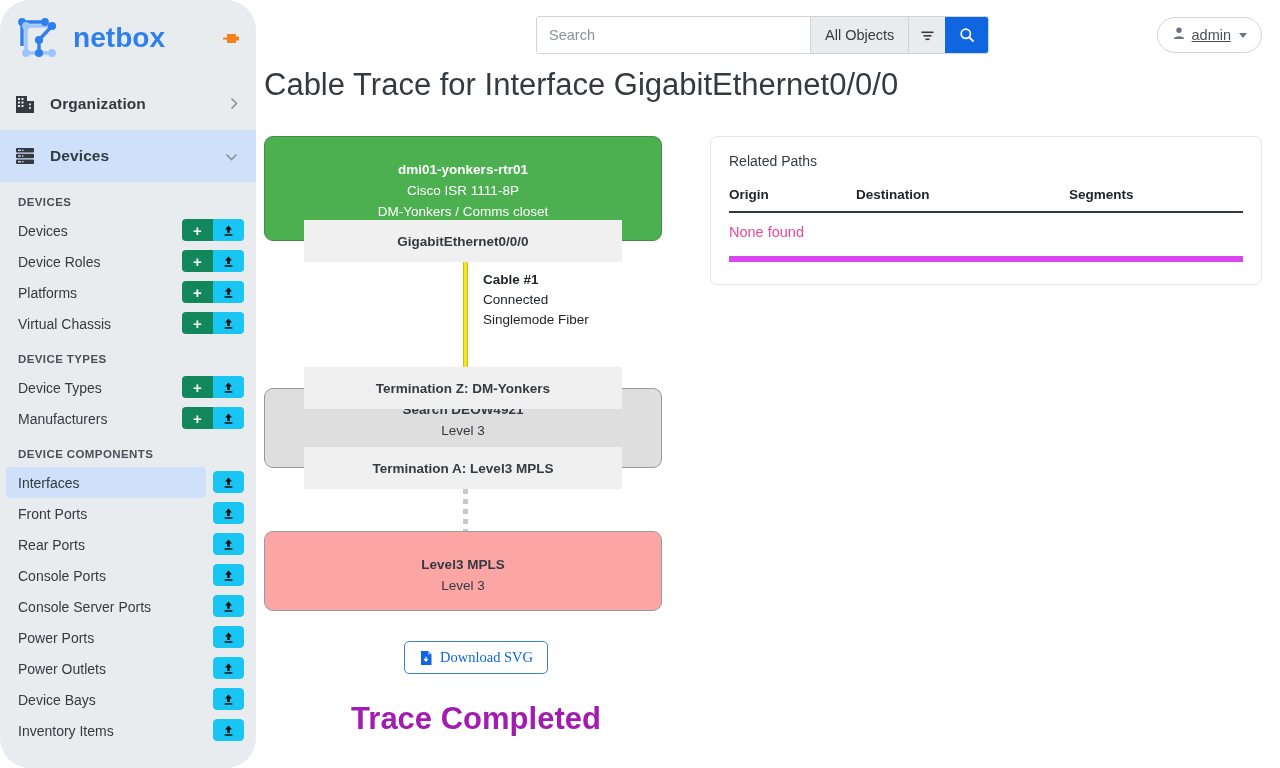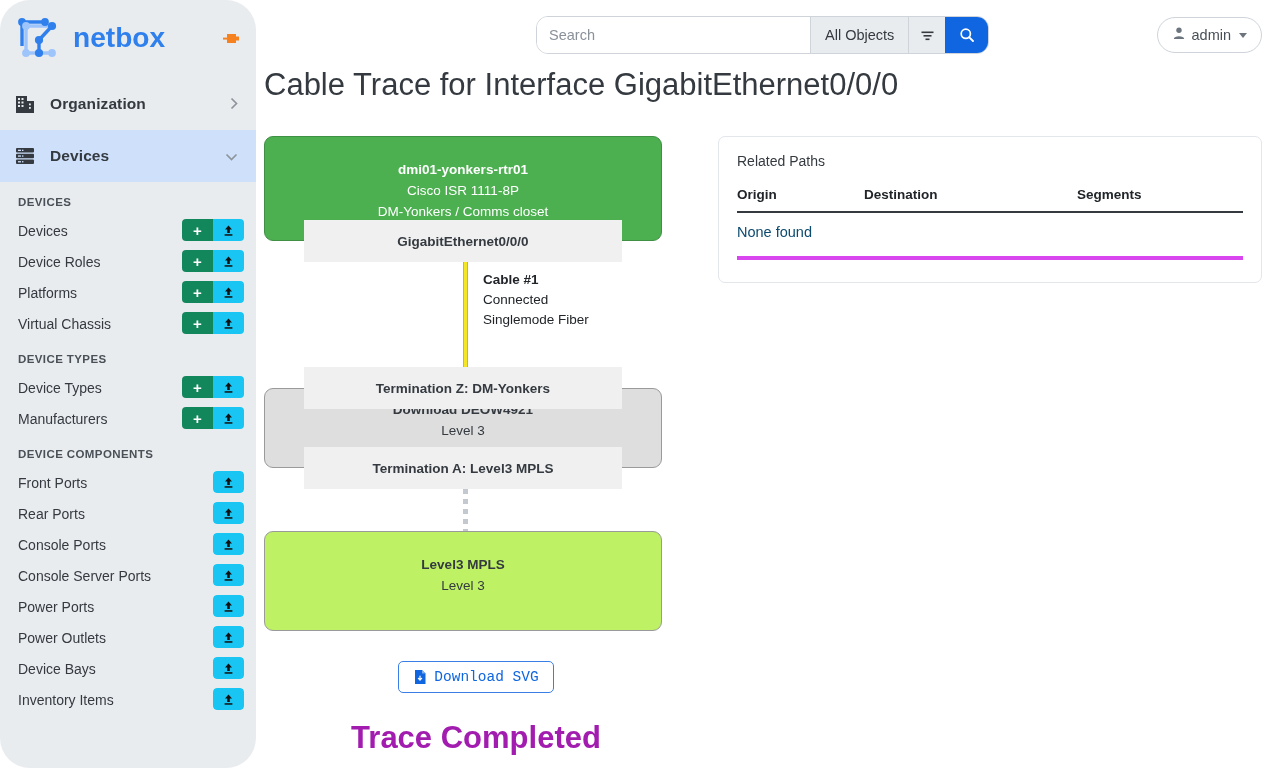--- a/index.html
+++ b/index.html
@@ -91,21 +91,21 @@
     position: relative; overflow: hidden;
   }
 
   
   .topbar {
     height: 70px; display: flex; align-items: center;
     padding: 0 18px;
   }
   .search-wrap {
     display: flex; align-items: stretch; height: 38px;
-    border: 1px solid #ced4da; border-radius: 12px; overflow: hidden;
+    border: 1px solid #ced4da; border-radius: 3px; overflow: hidden;
     margin-left: 262px;
   }
   .search-input {
     width: 273px; border: 0; outline: 0;
     padding: 0 12px; font-size: 14.5px; color: #343a40;
     font-family: "Liberation Sans", sans-serif;
     background: #fff;
   }
   .search-input::placeholder { color: #8a9199; }
   .search-scope {
@@ -127,37 +127,37 @@
     cursor: pointer;
   }
   .topbar-right { flex: 1; display: flex; justify-content: flex-end; }
   .user-btn {
     height: 36px; min-width: 102px;
     border: 1px solid #ced4da; border-radius: 18px;
     background: #fff;
     display: flex; align-items: center; justify-content: center; gap: 6px;
     padding: 0 14px; cursor: pointer;
   }
-  .user-btn .u-label { font-size: 14.5px; color: #495057; }
+  .user-btn .u-label { font-size: 14.5px; color: #495057; text-decoration: underline; }
   .user-btn .caret {
     width:0;height:0;border-left:4.5px solid transparent;
     border-right:4.5px solid transparent;border-top:5px solid #6c757d;
     margin-left: 2px;
   }
 
   
   .page-title {
     font-size: 31px; font-weight: 400; color: #343a40;
     padding: 0 0 0 8px;
     margin: -4px 0 0 0;
     line-height: 1.2;
   }
 
   .content {
-    display: flex; gap: 8px; padding: 0 18px 0 8px;
+    display: flex; gap: 0; padding: 0 18px 0 8px;
     margin-top: 33px;
   }
   .left-col { width: 424px; min-width: 424px; position: relative; }
   .right-col { flex: 1; padding-left: 22px; }
 
   
   .trace { position: relative; width: 398px; }
 
   .node {
     border-radius: 9px;
@@ -178,22 +178,22 @@
     display: flex; align-items: center; justify-content: center;
     font-size: 13.5px; font-weight: 700;
     position: relative; z-index: 3;
   }
   .node-circuit {
     background: #dedede; color: #343a40; border-color: #9a9a9a;
     height: 80px; padding-top: 10px;
     position: relative; z-index: 1;
   }
   .node-provider {
-    background: #bef264; color: #343a40; border-color: #9a9a9a;
-    height: 100px; padding-top: 22px;
+    background: #fca5a5; color: #343a40; border-color: #9a9a9a;
+    height: 80px; padding-top: 22px;
   }
 
   .overlap-up   { margin-top: -21px; }
 
   
   .cable-seg {
     height: 105px; position: relative;
   }
   .cable-line {
     position: absolute; left: 199px; top: 0; width: 5px; height: 105px;
@@ -216,21 +216,21 @@
     background-repeat: repeat-y;
   }
 
   
   .dl-wrap { display: flex; justify-content: center; margin-top: 30px; }
   .dl-btn {
     display: inline-flex; align-items: center; gap: 7px;
     border: 1px solid #3a7fe8; border-radius: 5px;
     background: #fff; color: #1066e0;
     font-size: 14.5px; padding: 7px 14px; cursor: pointer;
-    font-family: Liberation Mono, monospace;
+    font-family: Liberation Serif, serif;
   }
   .dl-btn .f-ico { width: 14px; height: 16px; display:block; }
 
   .trace-done {
     text-align: center; color: #a21caf;
     font-size: 31px; font-weight: 700; margin-top: 27px;
   }
 
   
   .card {
@@ -242,22 +242,22 @@
     margin-bottom: 18px;
   }
   table.rp { width: 100%; border-collapse: collapse; }
   table.rp th {
     text-align: left; font-size: 13.5px; font-weight: 700; color: #212529;
     padding: 0 0 9px 0; border-bottom: 2px solid #343a40;
   }
   table.rp th.c-origin { width: 127px; margin-left: 48px; }
   table.rp th.c-dest   { width: 213px; }
   table.rp td {
-    font-size: 14.5px; color: #0c4a6e; padding: 11px 0 16px 0;
-    border-bottom: 4px solid #d946ef;
+    font-size: 14.5px; color: #ec4899; padding: 11px 0 16px 0;
+    border-bottom: 6px solid #d946ef;
   }
 </style>
 </head>
 <body>
 
 <div id="app">
 
   <aside id="sidebar">
 
     <div class="brand-row">
@@ -433,20 +433,31 @@
         <span class="btn-imp">
           <svg class="ico-up" viewBox="0 0 13 13" xmlns="http://www.w3.org/2000/svg">
               <path d="M6.5 1.5 L10 5.5 L7.8 5.5 L7.8 9 L5.2 9 L5.2 5.5 L3 5.5 Z" fill="#111"></path>
               <rect x="2.6" y="10.2" width="7.8" height="1.5" fill="#111"></rect>
             </svg>
         </span>
       </span>
     </div>
 
     <div class="sec-title">DEVICE COMPONENTS</div>
+    <div class="nav-item selected">
+      <span class="n-label">Interfaces</span>
+      <span class="btn-pair single" style="right:-38px;">
+        <span class="btn-imp">
+          <svg class="ico-up" viewBox="0 0 13 13" xmlns="http://www.w3.org/2000/svg">
+              <path d="M6.5 1.5 L10 5.5 L7.8 5.5 L7.8 9 L5.2 9 L5.2 5.5 L3 5.5 Z" fill="#111"></path>
+              <rect x="2.6" y="10.2" width="7.8" height="1.5" fill="#111"></rect>
+            </svg>
+        </span>
+      </span>
+    </div>
     <div class="nav-item">
       <span class="n-label">Front Ports</span>
       <span class="btn-pair single">
         <span class="btn-imp">
           <svg class="ico-up" viewBox="0 0 13 13" xmlns="http://www.w3.org/2000/svg">
               <path d="M6.5 1.5 L10 5.5 L7.8 5.5 L7.8 9 L5.2 9 L5.2 5.5 L3 5.5 Z" fill="#111"></path>
               <rect x="2.6" y="10.2" width="7.8" height="1.5" fill="#111"></rect>
             </svg>
         </span>
       </span>
@@ -590,21 +601,21 @@
               <div class="c-row">Connected</div>
               <div class="c-row">Singlemode Fiber</div>
             </div>
           </div>
 
           <div class="node-term">
             <span>Termination Z: DM-Yonkers</span>
           </div>
 
           <div class="node node-circuit overlap-up">
-            <div class="n-title">Download DEOW4921</div>
+            <div class="n-title">Search DEOW4921</div>
             <div class="n-sub">Level 3</div>
           </div>
 
           <div class="node-term overlap-up">
             <span>Termination A: Level3 MPLS</span>
           </div>
 
           <div class="dash-seg">
             <div class="dash-line"></div>
           </div>

